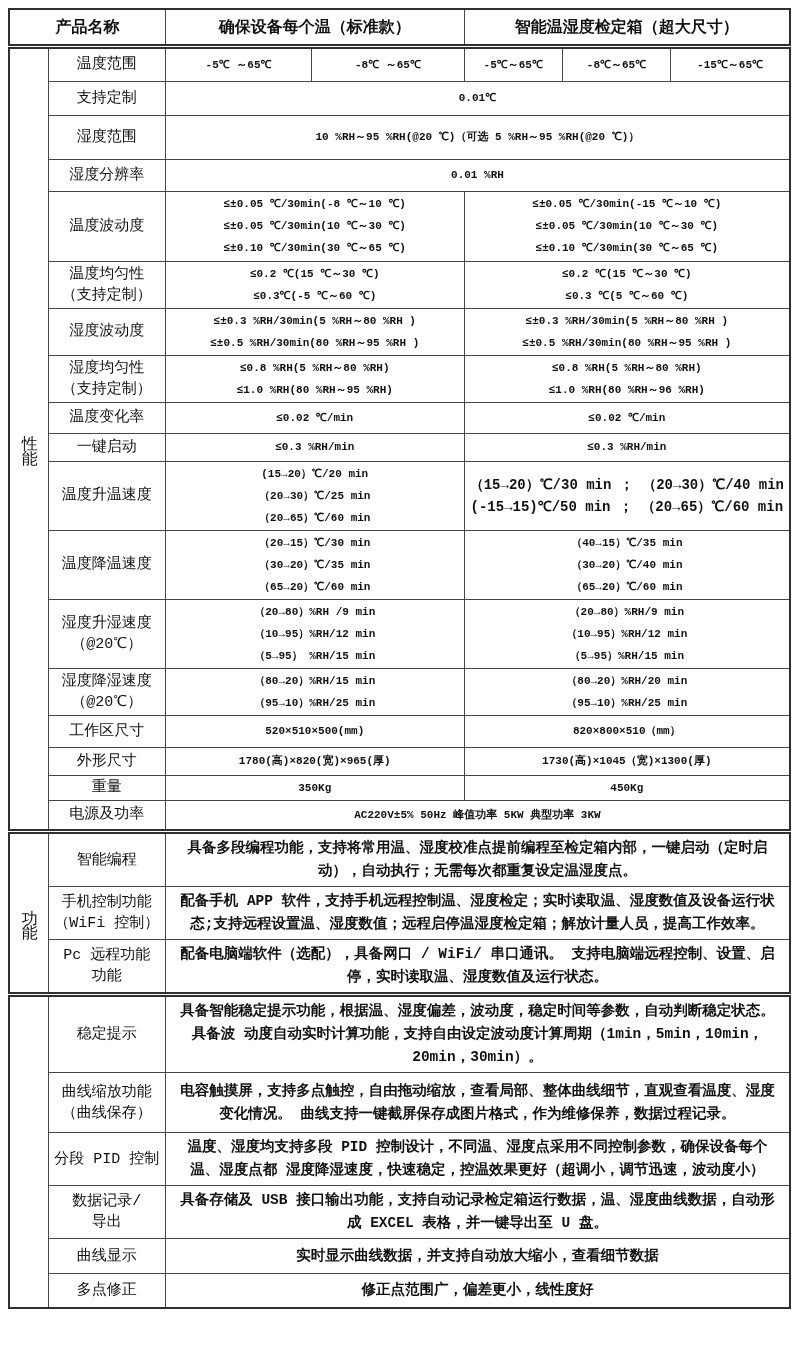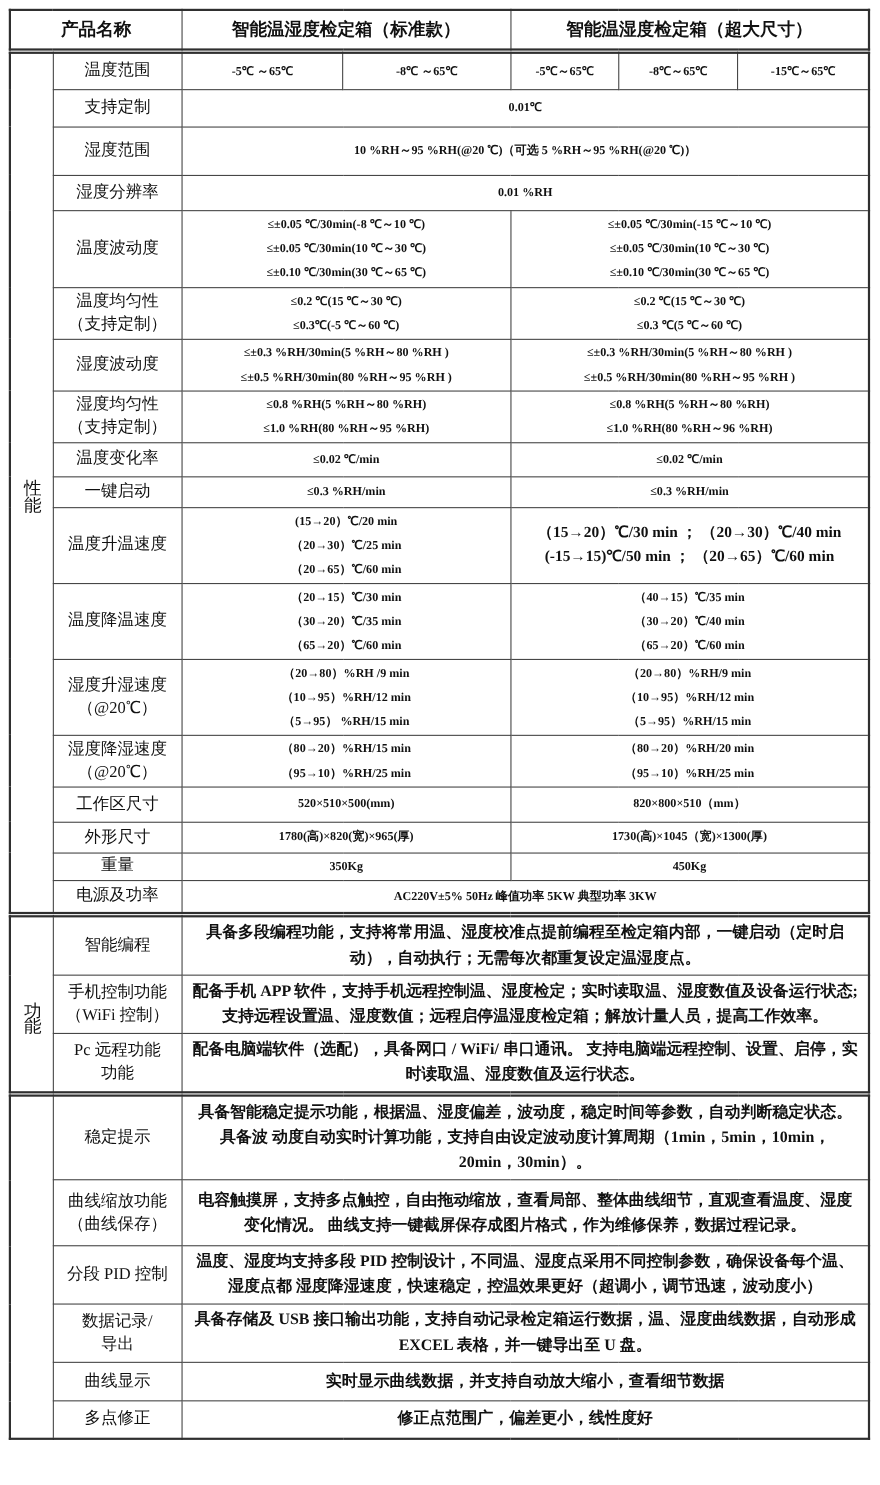--- a/index.html
+++ b/index.html
@@ -1,19 +1,19 @@
 <!DOCTYPE html>
 <html><head>
 <meta charset="utf-8">
 <style>
   html,body{margin:0;padding:0;background:#ffffff;}
   .page{
     width:684px;height:1350px;box-sizing:border-box;
     padding:8px 0 0 8px;background:#fff;color:#111;
-    font-family:Liberation Serif, serif;
+    font-family:Liberation Mono, monospace;
   }
   table.spec{
     border-collapse:collapse;table-layout:fixed;width:783px;
     border:2px solid #2f2f2f;margin:0 0 1px 0;
   }
   td{
     border:1px solid #474747;text-align:center;vertical-align:middle;
     overflow:hidden;padding:0;font-size:15px;
   }
   
@@ -47,21 +47,21 @@
         <col style="width:117px">
         <col style="width:146px">
         <col style="width:152px">
         <col style="width:98px">
         <col style="width:108px">
         <col style="width:119px">
       </colgroup>
     <tbody>
         <tr style="height:36px">
       <td colspan="2" class="hd">产品名称</td>
-      <td colspan="2" class="hd">智能温湿度检定箱（标准款）</td>
+      <td colspan="2" class="hd">确保设备每个温（标准款）</td>
       <td colspan="3" class="hd">智能温湿度检定箱（超大尺寸）</td>
     </tr>
   </tbody>
     </table>
 
   <table class="spec">
     <colgroup>
         <col style="width:39px">
         <col style="width:117px">
         <col style="width:146px">

